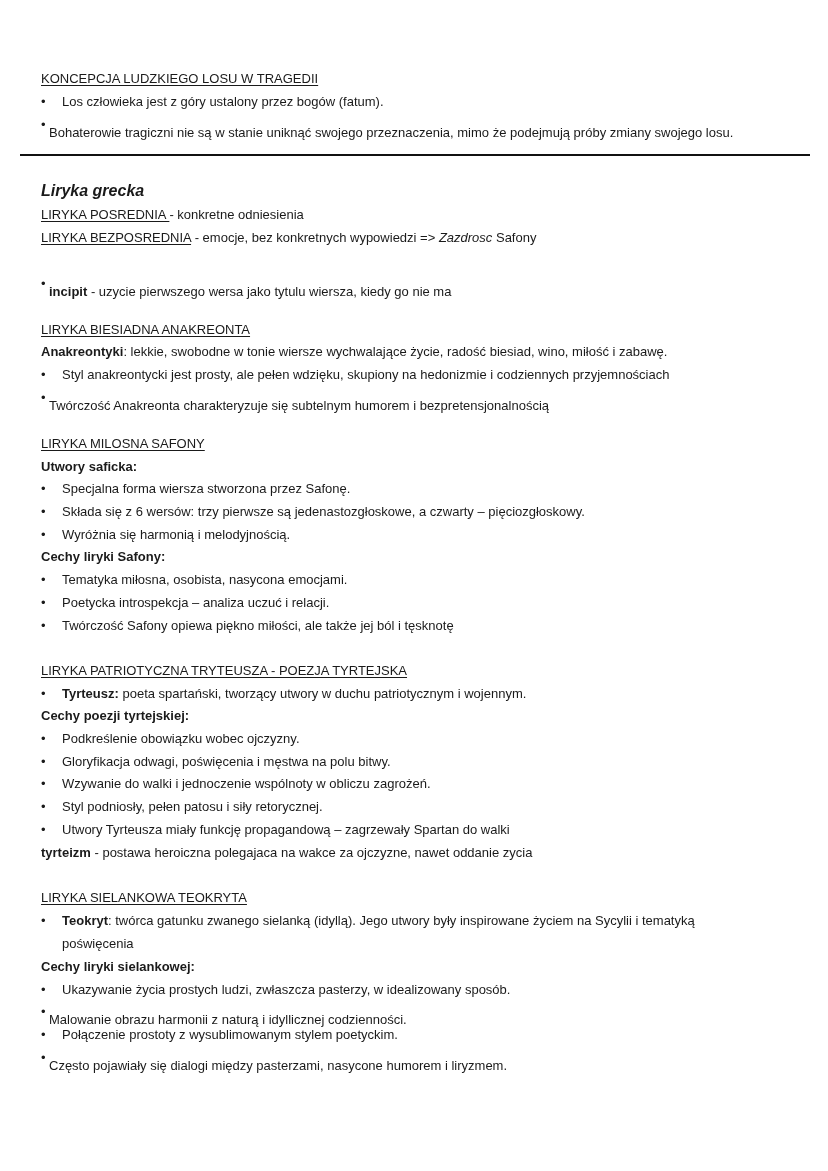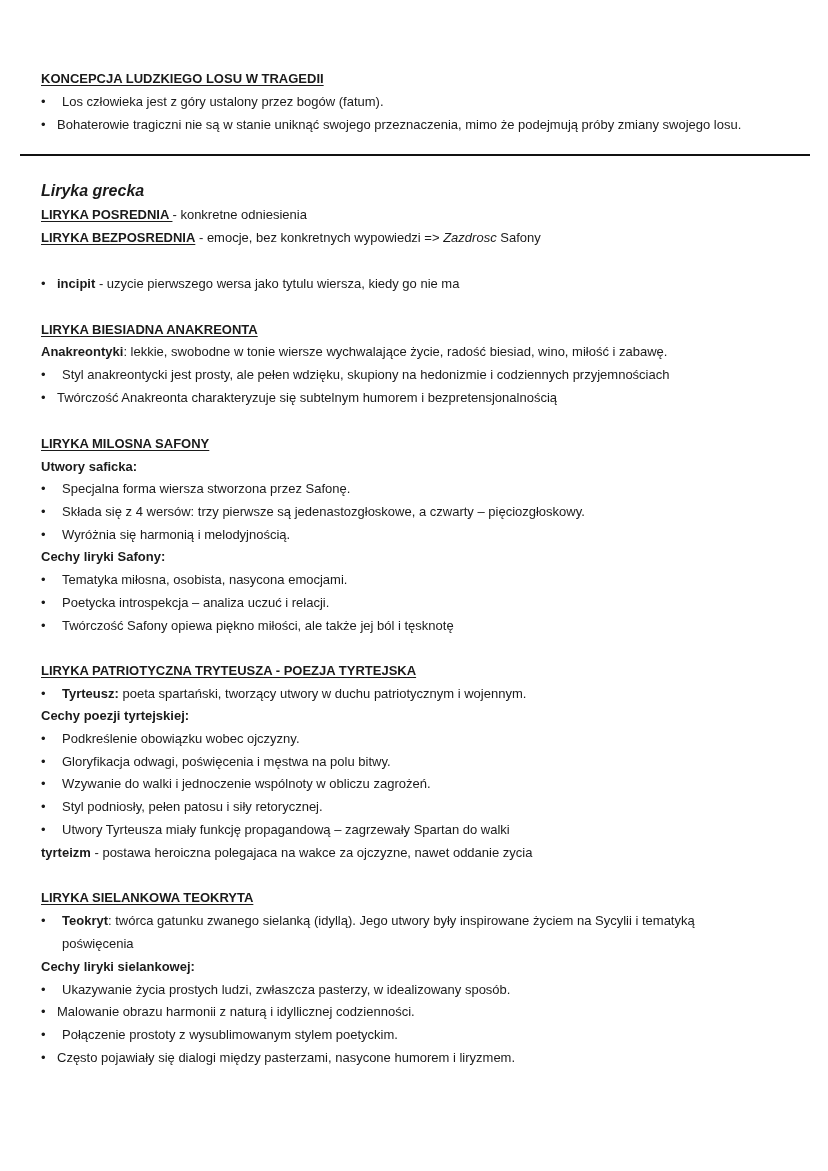--- a/index.html
+++ b/index.html
@@ -1,25 +1,25 @@
 <!DOCTYPE html>
 <html><head>
 <meta charset="utf-8">
 <style>
   html, body { margin: 0; padding: 0; background: #ffffff; }
   body { width: 828px; height: 1171px; position: relative; overflow: hidden;
          font-family: "Liberation Sans", sans-serif; color: #1a1a1a; font-size: 13px; }
   .ln { position: absolute; left: 41px; white-space: nowrap; line-height: 16px; }
-  .h { font-weight: bold; text-decoration: underline; text-underline-offset: 2px; }
+  .h { font-weight: normal; text-decoration: underline; text-underline-offset: 2px; }
   .b { font-weight: bold; }
   .i { font-style: italic; }
   .bul { position: absolute; left: 41px; white-space: nowrap; line-height: 16px; }
   .bul .dot { position: absolute; left: 0; top: 0; }
   .bul .txt { position: absolute; left: 21px; top: 0; white-space: nowrap; text-align: center; }
-  .bul .txt.ind { left: 16px; }
+  .bul .txt.ind { left: 8px; margin-top: 8px; }
   .title { position: absolute; left: 41px; font-size: 16px; font-weight: bold; font-style: italic; line-height: 22px; }
   .rule { position: absolute; left: 20px; width: 790px; top: 154px; height: 2px; background: #111; }
 </style>
 </head>
 <body>
 
 <div class="ln h" style="top:71px">KONCEPCJA LUDZKIEGO LOSU W TRAGEDII</div>
 <div class="bul" style="top:94px">
   <span class="dot">•</span>
   <span class="txt">Los człowieka jest z góry ustalony przez bogów (fatum).</span>
@@ -57,21 +57,21 @@
 </div>
 
 <div class="ln h" style="top:436px">LIRYKA MILOSNA SAFONY</div>
 <div class="ln b" style="top:459px">Utwory saficka:</div>
 <div class="bul" style="top:481px">
   <span class="dot">•</span>
   <span class="txt">Specjalna forma wiersza stworzona przez Safonę.</span>
 </div>
 <div class="bul" style="top:504px">
   <span class="dot">•</span>
-  <span class="txt">Składa się z 4 wersów: trzy pierwsze są jedenastozgłoskowe, a czwarty – pięciozgłoskowy.</span>
+  <span class="txt">Składa się z 6 wersów: trzy pierwsze są jedenastozgłoskowe, a czwarty – pięciozgłoskowy.</span>
 </div>
 <div class="bul" style="top:527px">
   <span class="dot">•</span>
   <span class="txt">Wyróżnia się harmonią i melodyjnością.</span>
 </div>
 <div class="ln b" style="top:549px">Cechy liryki Safony:</div>
 <div class="bul" style="top:572px">
   <span class="dot">•</span>
   <span class="txt">Tematyka miłosna, osobista, nasycona emocjami.</span>
 </div>

